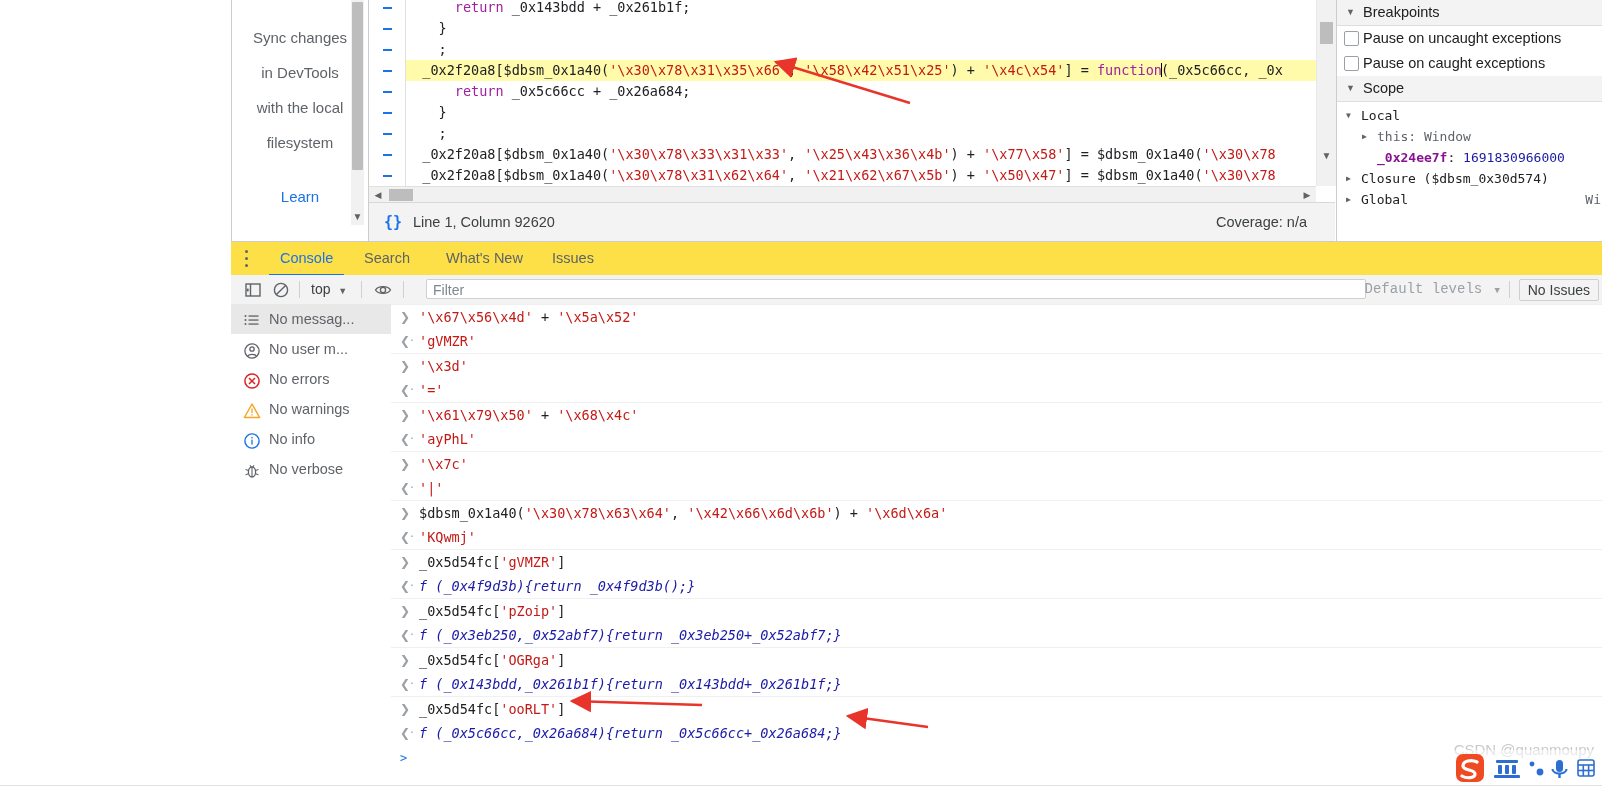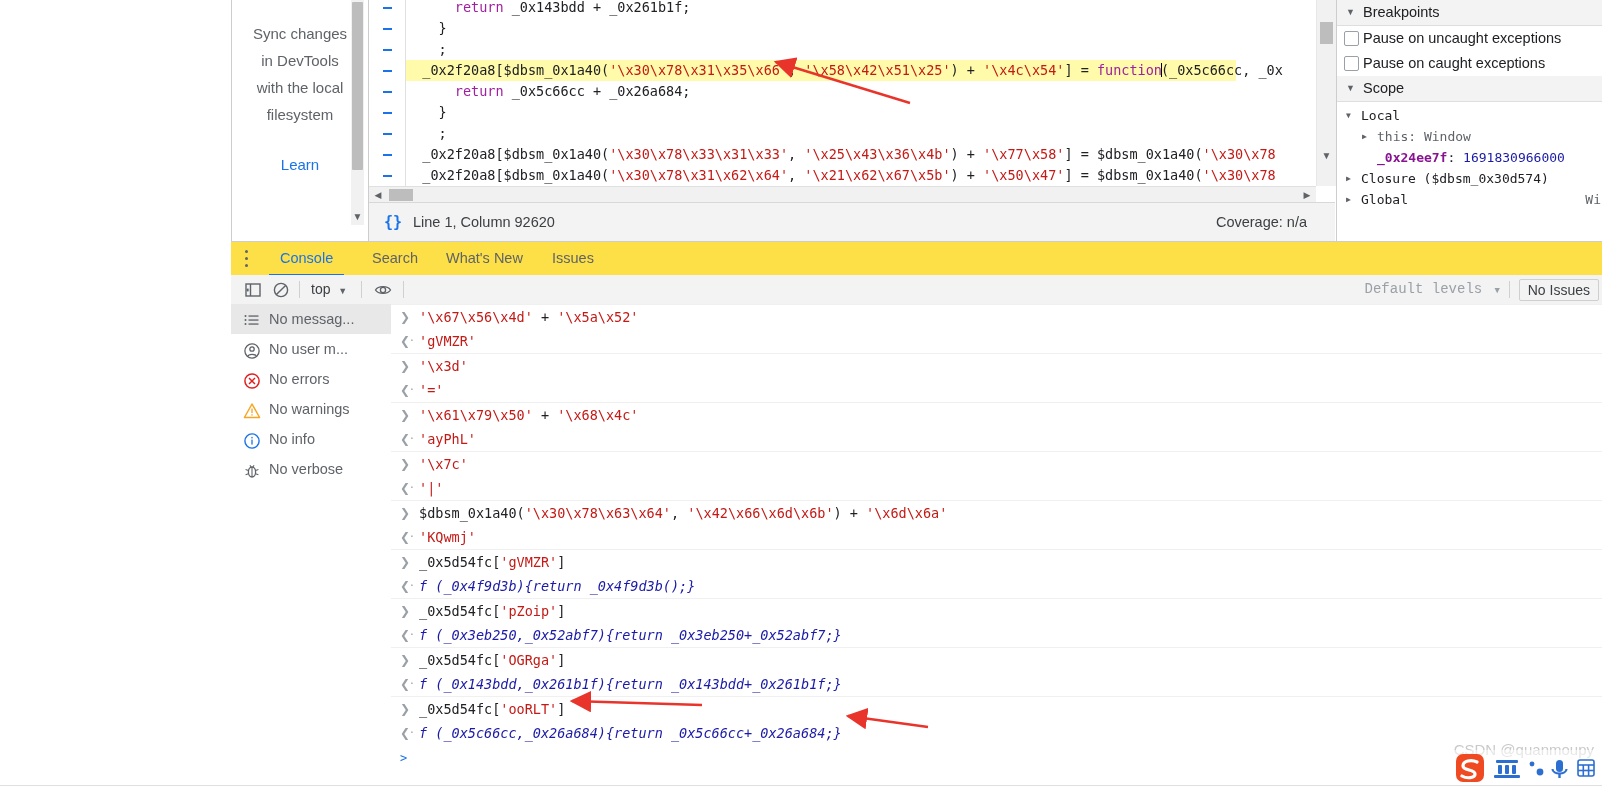--- a/index.html
+++ b/index.html
@@ -25,21 +25,21 @@
   
   .sync-panel {
     position: absolute; left: 232px; top: 0; width: 136px; height: 241px;
     background: #ffffff; border-right: 1px solid #cdcdcd;
     overflow: hidden;
   }
   .sync-text {
     text-align: center;
     color: #5f6368;
     font-size: 15px;
-    line-height: 27px;
+    line-height: 35px;
     padding: 20px 14px 0 14px;
     word-break: break-word;
   }
   .sync-link {
     display:block; text-align:center; color:#1a73e8; font-size:15px;
     margin-top: 28px; text-decoration: none;
   }
   .sync-scrollbar {
     position: absolute; right: 4px; top: 0; width: 13px; height: 225px;
     background: #f1f1f1;
@@ -69,21 +69,21 @@
   .code-lines {
     position: absolute; left: 37px; top: 0; right: 0; bottom: 0;
     font-family: "DejaVu Sans Mono", "Liberation Mono", monospace;
     font-size: 13.5px;
     white-space: pre;
   }
   .cl {
     position: absolute; left: 0; height: 21px; line-height: 21px;
     white-space: pre; padding-left: 0;
   }
-  .cl.hl { background: #fffbaa; width: 830px; }
+  .cl.hl { background: #fffbaa; width: 930px; }
   .tok-kw   { color: #a020a0; }
   .tok-str  { color: #c41a16; }
   .tok-plain{ color: #202124; }
   .caret {
     display: inline-block; width: 1px; height: 14px;
     background: #000; vertical-align: -2px; margin: 0 -1px;
   }
 
   .editor-hscroll {
     position: absolute; left: 369px; top: 186px; width: 947px; height: 16px;
@@ -380,21 +380,21 @@
 
   <div class="drawer">
 
     <div class="tabstrip">
       <div class="kebab">
         <i></i>
           <i></i>
           <i></i>
       </div>
       <div class="tab active" style="left:38px;">Console</div>
-      <div class="tab" style="left:130px;">Search</div>
+      <div class="tab" style="left:122px;">Search</div>
       <div class="tab" style="left:204px;">What's New</div>
       <div class="tab" style="left:310px;">Issues</div>
     </div>
 
     <div class="ctoolbar">
 
       <div class="tb-icon" style="left:12px;">
         <svg width="20" height="20" viewBox="0 0 20 20">
           <rect x="3" y="4" width="14" height="12" fill="none" stroke="#5f6368" stroke-width="1.4"></rect>
           <line x1="7.5" y1="4" x2="7.5" y2="16" stroke="#5f6368" stroke-width="1.4"></line>
@@ -415,20 +415,21 @@
       </div>
       <div class="vsep" style="left:130px;"></div>
 
       <div class="tb-icon" style="left:142px;">
         <svg width="20" height="20" viewBox="0 0 20 20">
           <path d="M2.5 10 C5 5.5, 15 5.5, 17.5 10 C15 14.5, 5 14.5, 2.5 10 Z" fill="none" stroke="#5f6368" stroke-width="1.3"></path>
           <circle cx="10" cy="10" r="2.6" fill="none" stroke="#5f6368" stroke-width="1.3"></circle>
         </svg>
       </div>
       <div class="vsep" style="left:172px;"></div>
+      <div class="filter-input">Filter</div>
       <div class="levels">
         <span>Default levels</span>
         <span style="font-size:9px;margin-left:4px;">▼</span>
       </div>
       <div class="vsep" style="right:92px;"></div>
       <div class="noissues">No Issues</div>
     </div>
 
     <div class="console-sidebar">
       <div class="cs-item sel">

